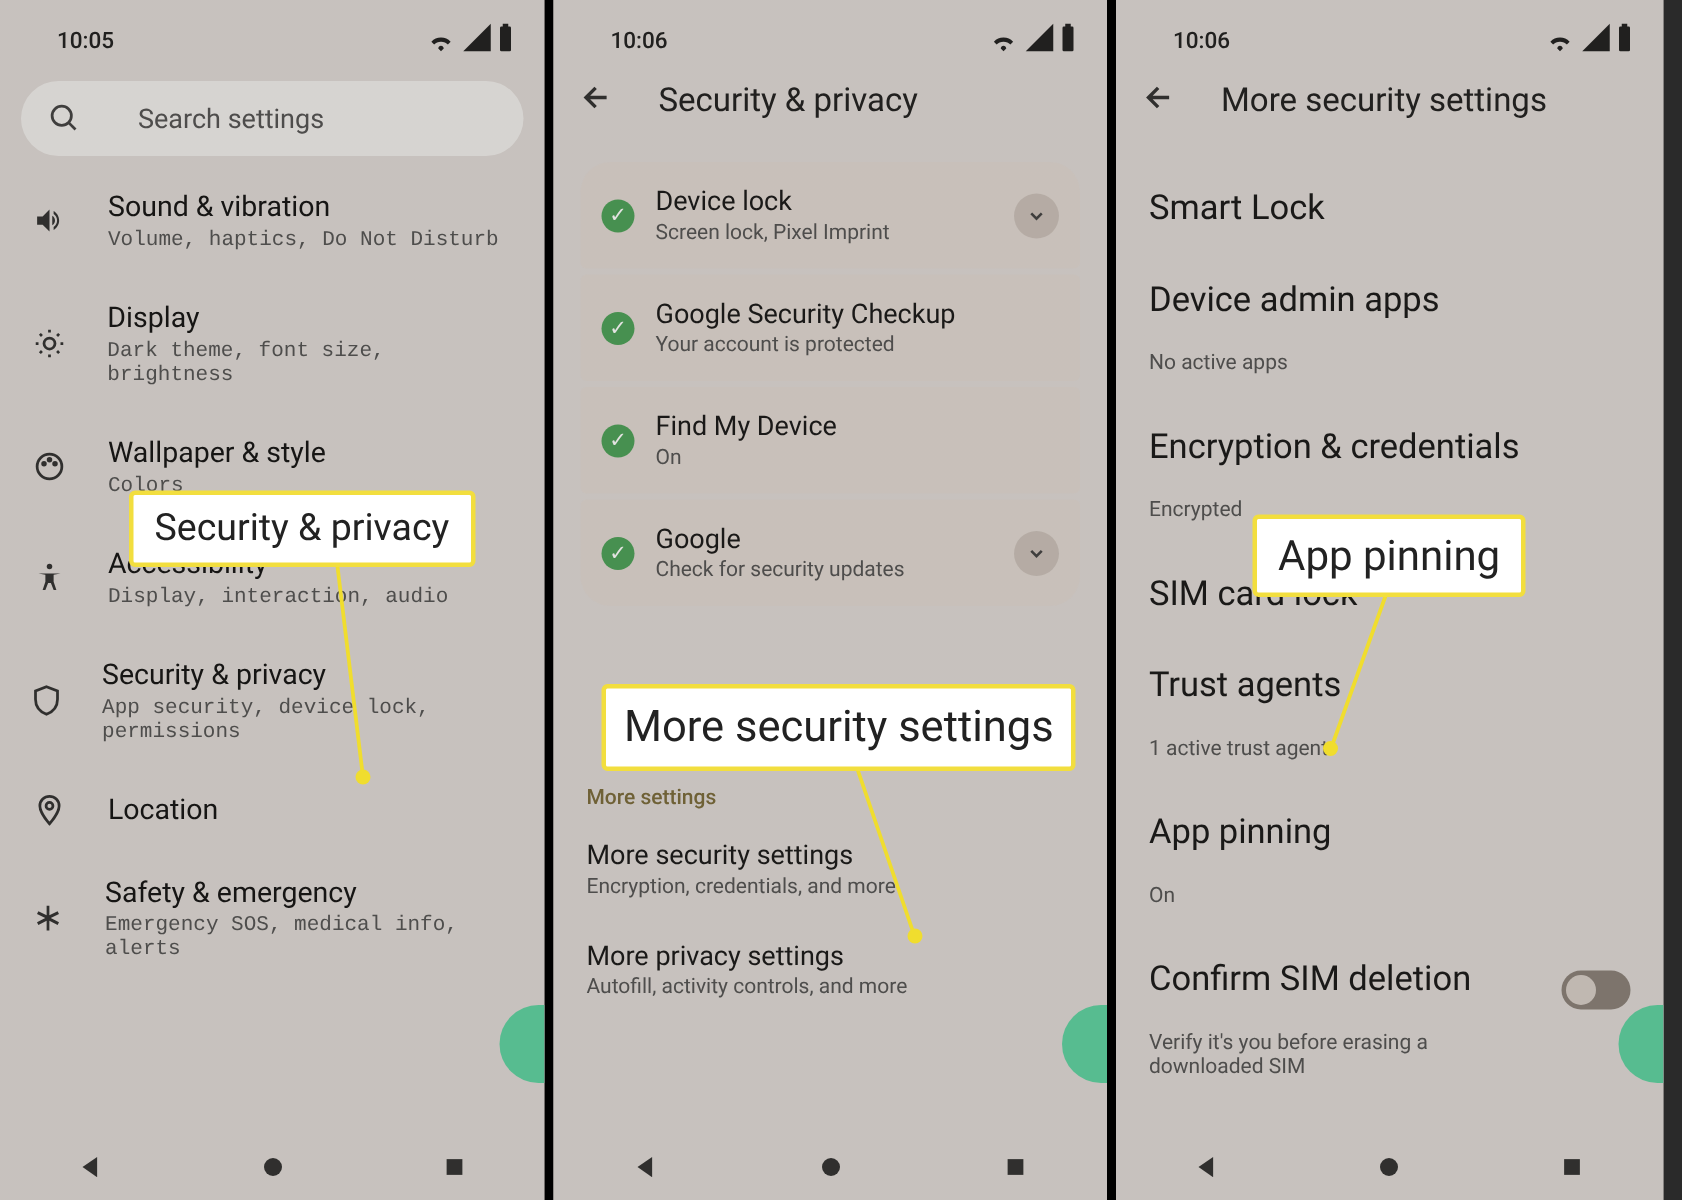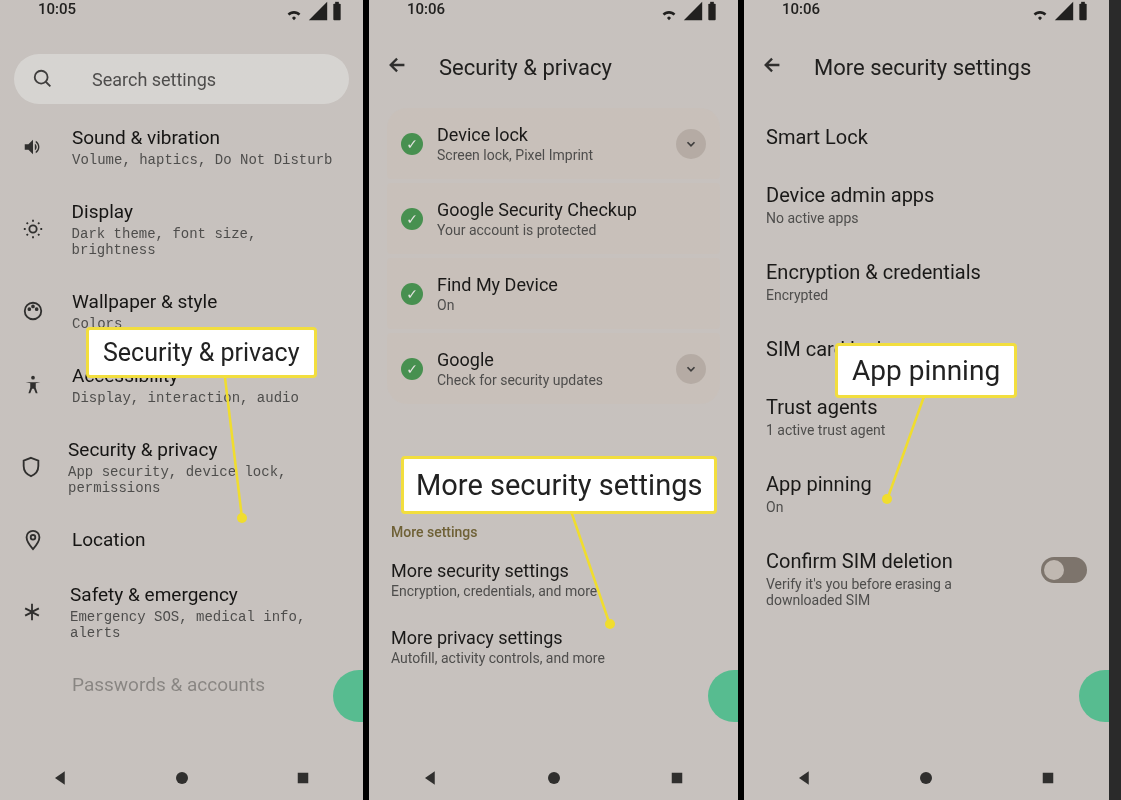--- a/index.html
+++ b/index.html
@@ -18,21 +18,21 @@
     overflow: hidden;
   }
   .phone-1 { width: 369px; border-right: 6px solid #000; }
   .phone-2 { width: 375px; border-right: 6px solid #000; }
   .phone-3 { width: 365px; }
   
   .status-bar {
     height: 36px;
     display: flex;
     justify-content: space-between;
-    align-items: flex-start;
+    align-items: flex-end;
     padding: 0 20px 0 38px;
     font-size: 15px;
     font-weight: 500;
     color: #222;
   }
   .status-icons { display: flex; gap: 2px; align-items: center; }
 
   
   .search-bar {
     margin: 18px 14px 0 14px;
@@ -92,22 +92,22 @@
     display:flex; align-items:center; justify-content:center;
     color:#444; margin-left:auto; flex-shrink:0;
   }
   .section-label { font-size:14px; color:#7a6b3c; padding: 20px 22px 6px 22px; font-weight:500; }
   .plain-row { padding: 14px 22px; }
   .plain-row .p1 { font-size:18px; color:#1a1a1a; }
   .plain-row .p2 { font-size:14px; color:#555; margin-top:2px; }
 
   
   .row3 { padding: 17px 22px; }
-  .row3 .r1 { font-size:20px; color:#1a1a1a; }
-  .row3 .r2 { font-size:14px; color:#555; margin-top:3px; }
+  .row3 .r1 { font-size:23px; color:#1a1a1a; }
+  .row3 .r2 { font-size:14px; color:#555; margin-top:21px; }
   .toggle-row { display:flex; align-items:flex-start; justify-content:space-between; }
   .toggle {
     width: 46px; height: 26px; border-radius: 14px;
     background:#8a8179; position:relative; flex-shrink:0;
     margin-top:8px;
   }
   .toggle::after {
     content:""; position:absolute; left:3px; top:3px;
     width:20px; height:20px; border-radius:50%; background:#d7cfc8;
   }
@@ -254,26 +254,20 @@
       <span class="icon-slot">
           <svg class="icon-svg" viewBox="0 0 24 24" fill="#333">
             <path d="M11 3h2v7l6-3 1 2-6 3 6 3-1 2-6-3v7h-2v-7l-6 3-1-2 6-3-6-3 1-2 6 3V3z"></path>
           </svg>
         </span>
       <div class="txt">
           <div class="t1">Safety &amp; emergency</div>
           <div class="t2">Emergency SOS, medical info, alerts</div>
         </div>
     </div>
-    <div class="row cutoff-row" style="padding-bottom:0; opacity:0.35;">
-      <span class="icon-slot"></span>
-      <div class="txt">
-          <div class="t1">Passwords &amp; accounts</div>
-        </div>
-    </div>
   </div>
 
   <div class="fab"></div>
 
   <div class="nav-bar">
     <svg width="18" height="18" viewBox="0 0 24 24" fill="#333">
         <path d="M17 3v18L4 12 17 3z"></path>
       </svg>
     <svg width="18" height="18" viewBox="0 0 24 24" fill="#333">
         <circle cx="12" cy="12" r="8"></circle>

